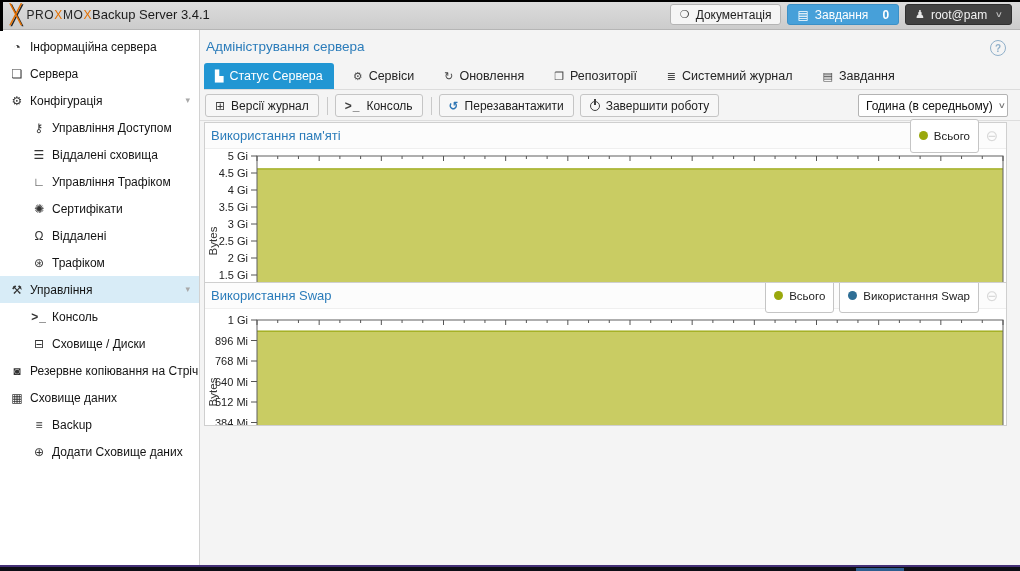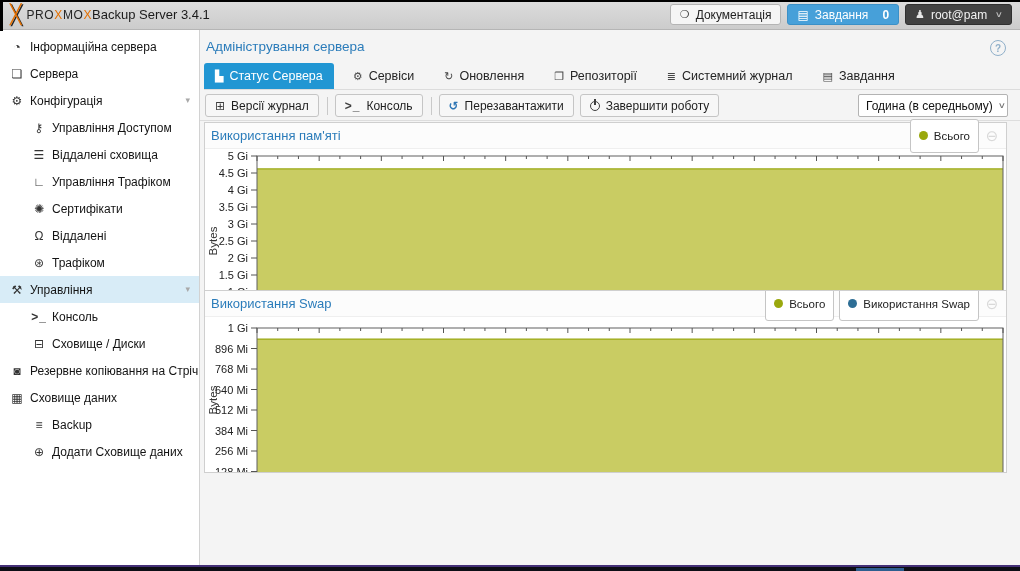--- a/index.html
+++ b/index.html
@@ -57,21 +57,21 @@
   [data-name="terminal-icon"]{font-size:9px;font-weight:bold;letter-spacing:1px}
   [data-name="reboot-icon"]{color:#2f76b5 !important;font-weight:bold}
   .power-glyph{width:10px;height:10px;border:1.6px solid #3f3f3f;border-radius:50%;position:relative;display:inline-block}
   .power-glyph::after{content:'';position:absolute;width:2px;height:6px;background:#3f3f3f;left:50%;margin-left:-1px;top:-3px}
   #period-select{position:absolute;right:12px;top:3px;width:150px;height:23px;background:#fff;border:1px solid #b3b3b3;border-radius:2px;font-size:12px;color:#111;display:flex;align-items:center;padding-left:7px;white-space:nowrap;overflow:hidden}
   #period-select .chev{margin-left:auto;padding:0 6px;flex:none}
 
   
   .chart-panel{position:absolute;left:4px;width:803px;background:#fff;border:1px solid #cfcfcf}
   #panel-0{top:92px;height:246px}
-  #panel-1{top:260px;height:183px;overflow:hidden}
+  #panel-1{top:252px;height:144px;overflow:hidden}
   .panel-header{height:26px;display:flex;align-items:center;padding:0 6px;background:#fcfcfc;border-bottom:1px solid #efefef}
   .panel-title{font-size:13px;color:#2b7cba;white-space:nowrap}
   .legend{margin-left:auto;display:flex;gap:5px;align-items:center}
   .lgbtn{height:20px;display:flex;align-items:center;padding:16px 8px;border:1px solid #c5c5c5;border-radius:3px;background:#fff;font-size:11.5px;color:#222;white-space:nowrap;cursor:default}
   .dot{width:9px;height:9px;border-radius:50%;margin-right:6px;flex:none}
   .undo-badge{color:#d9d9d9;font-size:15px;margin-left:5px;width:16px;text-align:center}
   svg.chart{display:block}
 </style>
 </head>
 <body>

